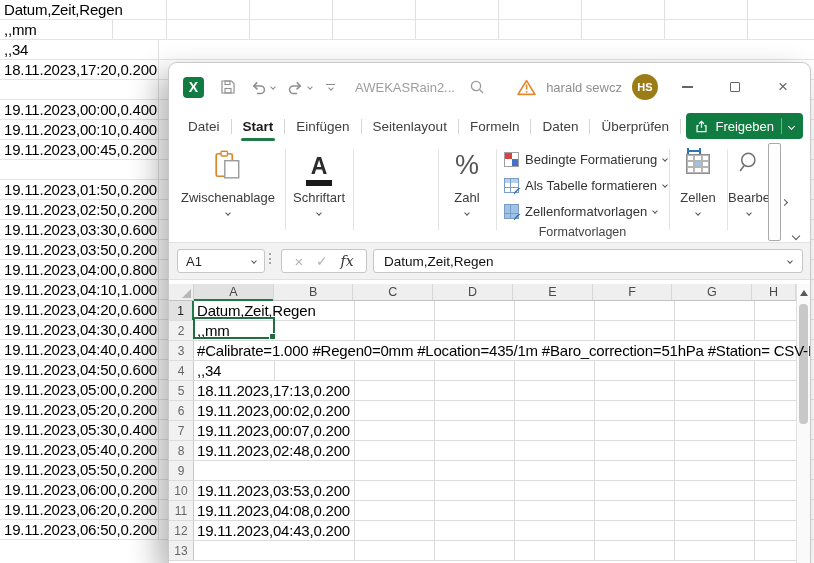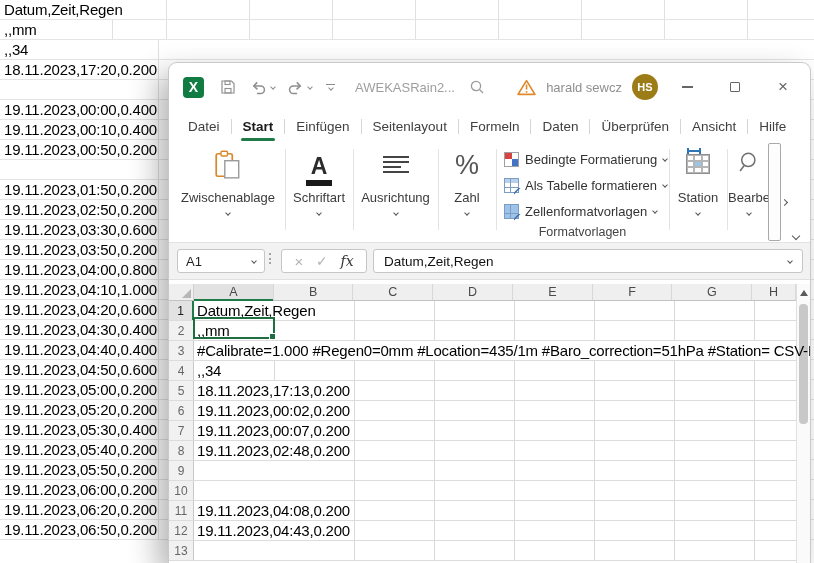--- a/index.html
+++ b/index.html
@@ -179,21 +179,21 @@
       </div>
       <div class="bg-row">
         <span class="t">19.11.2023,00:00,0.400</span>
         <span class="vl" style="left: 158px;"></span>
       </div>
       <div class="bg-row">
         <span class="t">19.11.2023,00:10,0.400</span>
         <span class="vl" style="left: 158px;"></span>
       </div>
       <div class="bg-row">
-        <span class="t">19.11.2023,00:50,0.200</span>
+        <span class="t">19.11.2023,00:45,0.200</span>
         <span class="vl" style="left: 158px;"></span>
       </div>
       <div class="bg-row">
         <span class="vl" style="left: 158px;"></span>
       </div>
       <div class="bg-row">
         <span class="t">19.11.2023,01:50,0.200</span>
         <span class="vl" style="left: 158px;"></span>
       </div>
       <div class="bg-row">
@@ -333,20 +333,29 @@
           <span class="rtab">Formeln</span>
           <span class="tabsep"></span>
           <span class="rtab">Daten</span>
           <span class="tabsep"></span>
           <span class="rtab">Überprüfen</span>
           <span class="tabsep"></span>
           <span class="rtab">Ansicht</span>
           <span class="tabsep"></span>
           <span class="rtab">Hilfe</span>
         </span>
+      <span class="share-btn">
+        <svg width="13" height="13" viewBox="0 0 16 16">
+            <path d="M8 9.5 V1.8 M5 4.6 L8 1.6 L11 4.6" stroke="#fff" stroke-width="1.5" fill="none"></path>
+            <path d="M4.5 7 H2.5 V14.2 H13.5 V7 H11.5" stroke="#fff" stroke-width="1.5" fill="none"></path>
+          </svg>
+        <span>Freigeben</span>
+        <span class="share-div"></span>
+        <span class="chv"></span>
+      </span>
     </div>
 
     <div class="ribbon">
       <div class="gsep" style="left:116px"></div>
       <div class="gsep" style="left:184px"></div>
       <div class="gsep" style="left:269px"></div>
       <div class="gsep" style="left:327px"></div>
       <div class="gsep" style="left:500px"></div>
       <div class="gsep" style="left:558px"></div>
 
@@ -368,34 +377,20 @@
         <div class="gicon" style="flex-direction:column; align-items:center">
           <span class="font-ic">A</span>
             <span class="font-bar"></span>
         </div>
         <div class="glabel">Schriftart</div>
         <div class="gchev">
             <span class="chv tiny dark"></span>
           </div>
       </div>
 
-      <div class="rgroup" style="left:184px; width:85px">
-        <div class="gicon">
-          <span class="align-ic">
-              <i style="width:26px"></i>
-              <i style="width:26px"></i>
-              <i style="width:18px"></i>
-              <i style="width:26px"></i>
-            </span>
-        </div>
-        <div class="glabel">Ausrichtung</div>
-        <div class="gchev">
-            <span class="chv tiny dark"></span>
-          </div>
-      </div>
 
       <div class="rgroup" style="left:269px; width:58px">
         <div class="gicon">
             <span class="pct-ic">%</span>
           </div>
         <div class="glabel">Zahl</div>
         <div class="gchev">
             <span class="chv tiny dark"></span>
           </div>
       </div>
@@ -436,21 +431,21 @@
               <i></i>
               <i></i>
               <i></i>
               <i class="blue"></i>
               <i></i>
               <i></i>
               <i></i>
               <i></i>
             </span>
         </div>
-        <div class="glabel">Station</div>
+        <div class="glabel">Zellen</div>
         <div class="gchev">
             <span class="chv tiny dark"></span>
           </div>
       </div>
 
       <div class="rgroup" style="left:558px; width:44px">
         <div class="gicon">
           <svg width="22" height="24" viewBox="0 0 16 16">
               <circle cx="7.5" cy="6.5" r="4.8" fill="none" stroke="#707070" stroke-width="1.1"></circle>
               <path d="M4.5 10.5 L1.5 14.5" stroke="#707070" stroke-width="1.1"></path>
@@ -581,20 +576,21 @@
           <div class="srow">
             <span class="vl" style="left: 185px;"></span>
             <span class="vl" style="left: 265px;"></span>
             <span class="vl" style="left: 345px;"></span>
             <span class="vl" style="left: 425px;"></span>
             <span class="vl" style="left: 505px;"></span>
             <span class="vl" style="left: 585px;"></span>
             <div class="rowh">9</div>
           </div>
           <div class="srow">
+            <span class="ct">19.11.2023,03:53,0.200</span>
             <span class="vl" style="left: 185px;"></span>
             <span class="vl" style="left: 265px;"></span>
             <span class="vl" style="left: 345px;"></span>
             <span class="vl" style="left: 425px;"></span>
             <span class="vl" style="left: 505px;"></span>
             <span class="vl" style="left: 585px;"></span>
             <div class="rowh">10</div>
           </div>
           <div class="srow">
             <span class="ct">19.11.2023,04:08,0.200</span>

